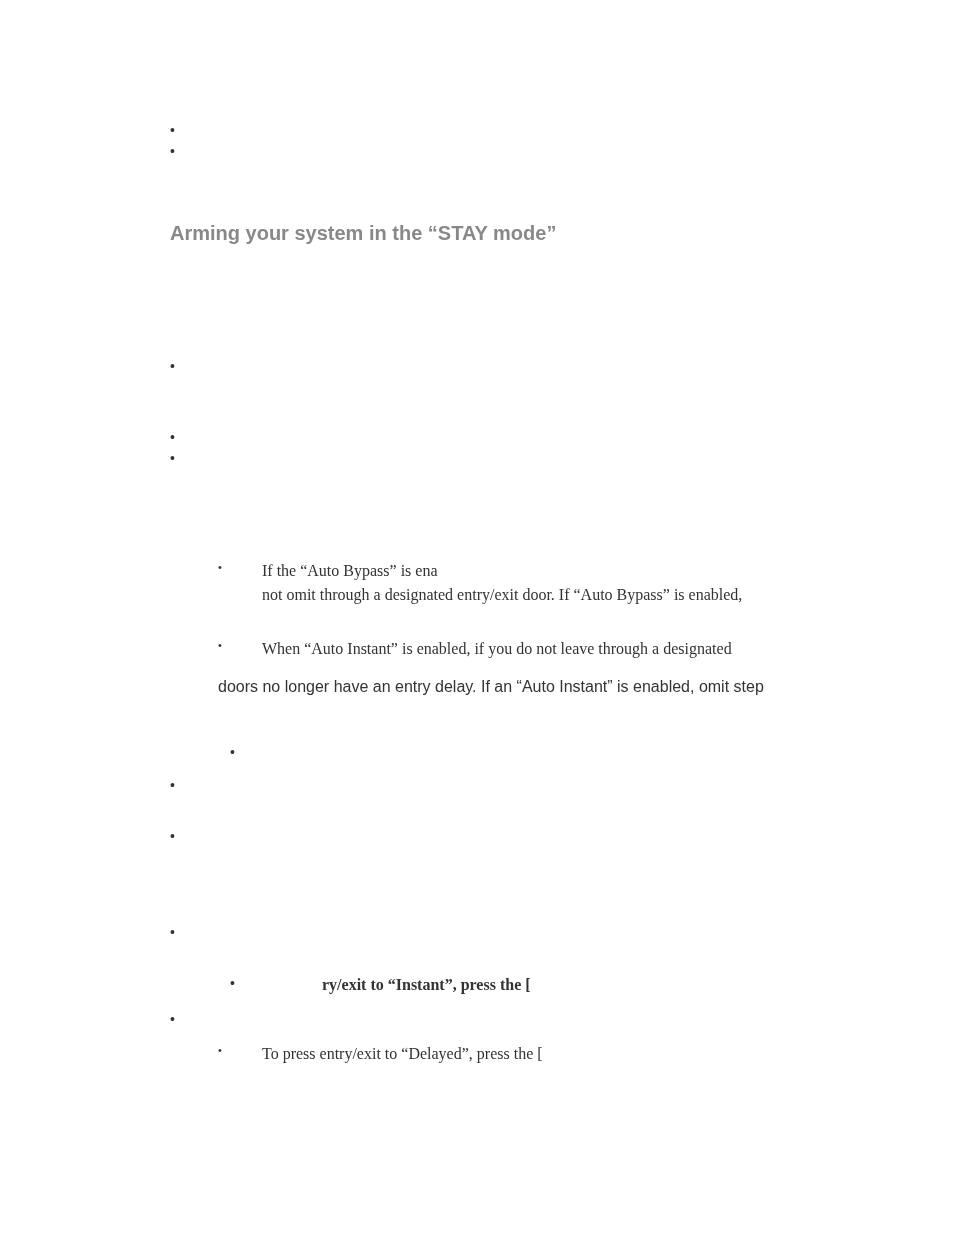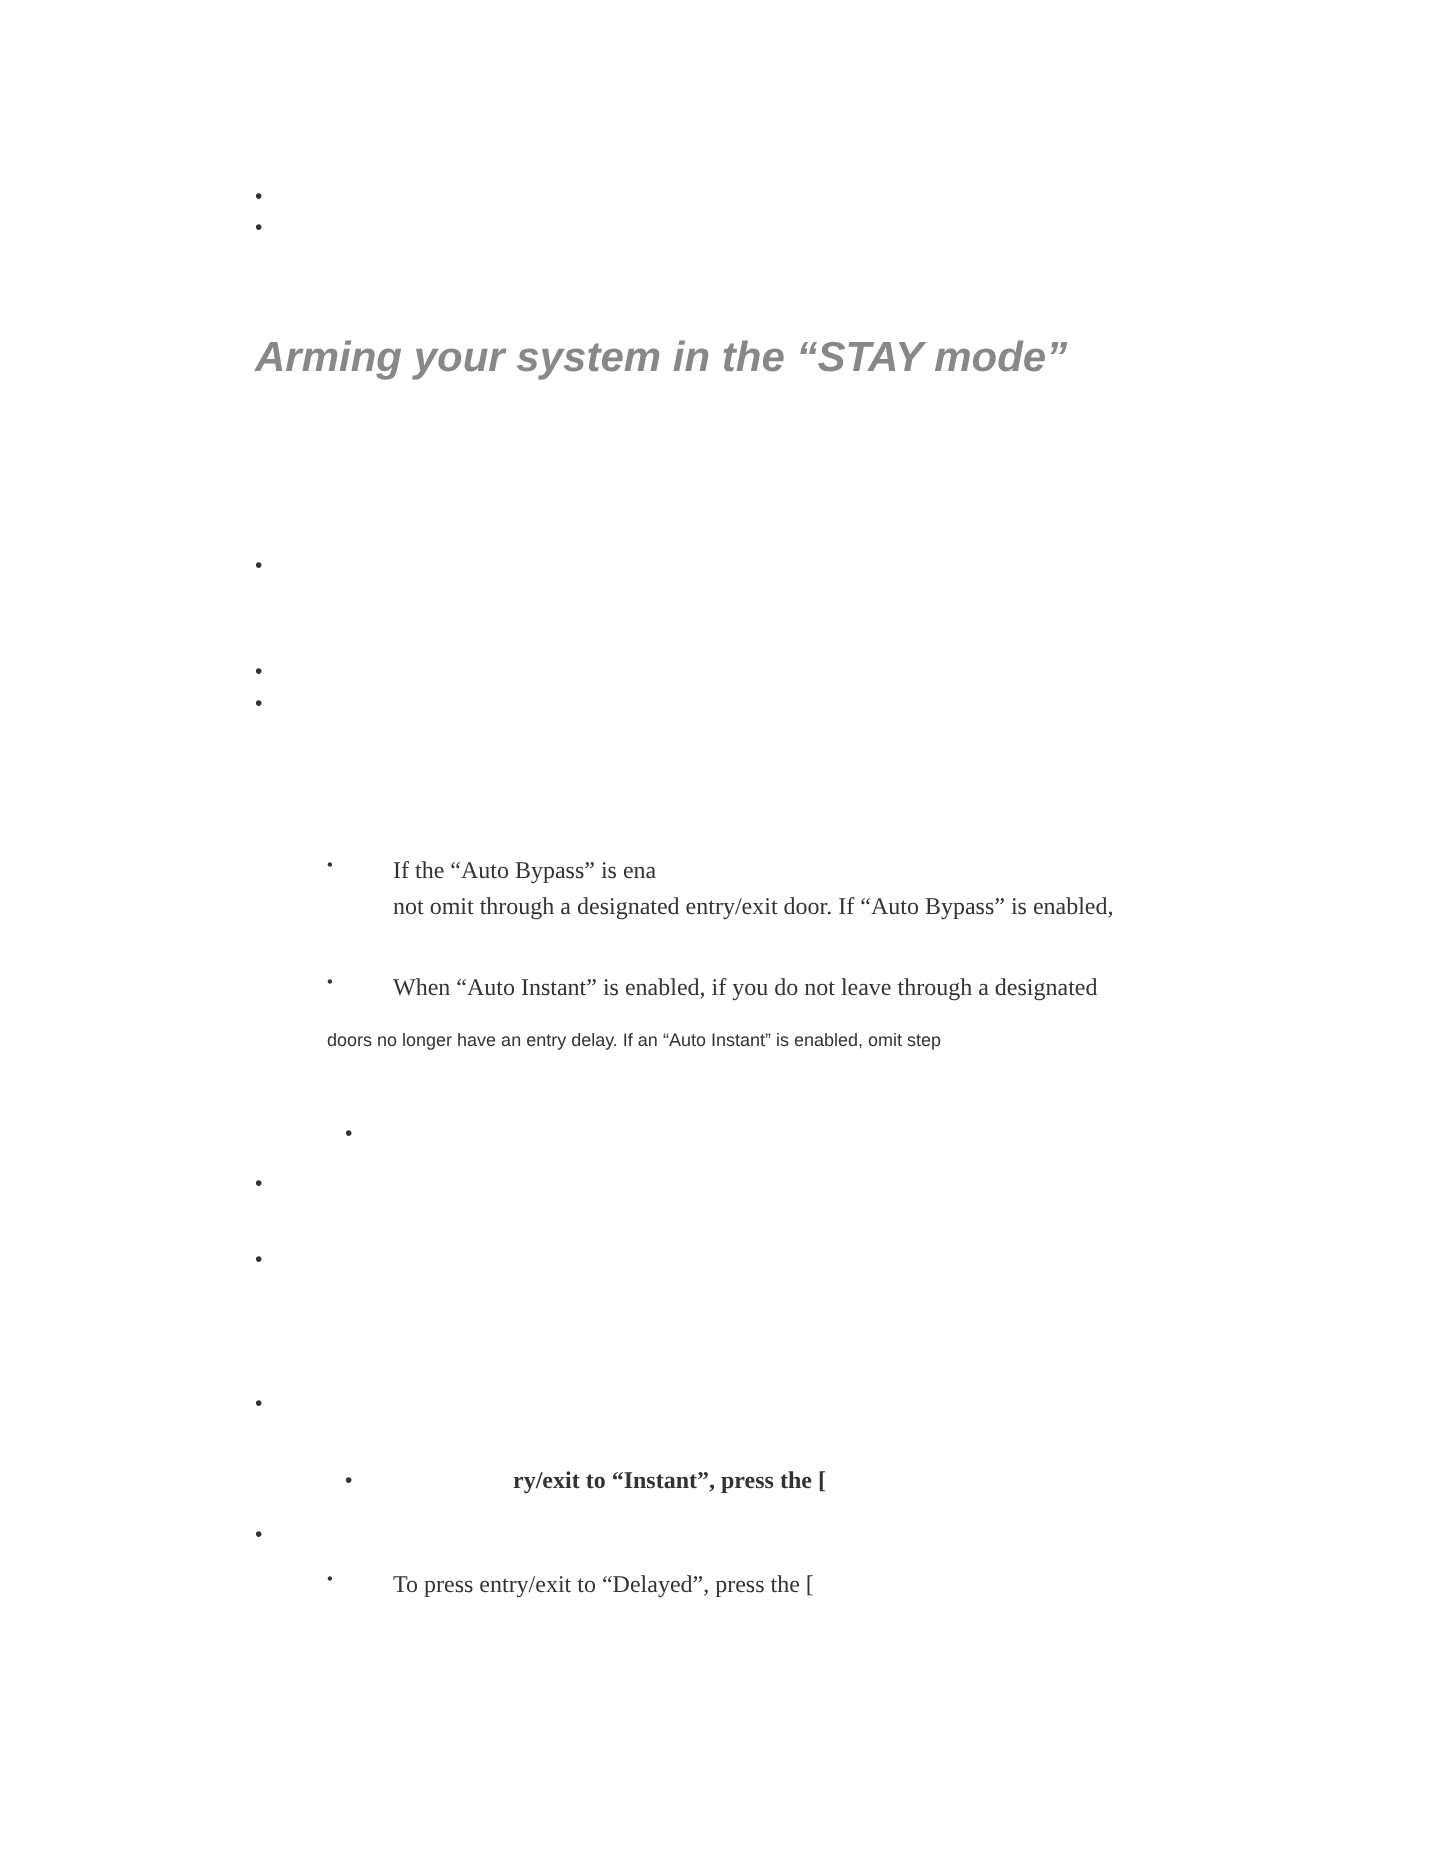--- a/index.html
+++ b/index.html
@@ -29,46 +29,45 @@
     }
     .bullet-small {
       font-size: 11px;
     }
     .content {
       font-size: 16px;
       line-height: 1.5;
       font-family: Liberation Serif, serif;
     }
     h2.section-heading {
-      font-size: 28px;
+      font-size: 20px;
       font-weight: bold;
       color: #888888;
       margin-top: 58px;
       margin-bottom: 110px;
       line-height: 1.3;
-      font-style: italic;
     }
     .level0 {
       margin-left: 0px;
     }
     .level1 {
       margin-left: 48px;
     }
     .level2 {
       margin-left: 60px;
     }
     .spacer-sm { height: 12px; }
     .spacer-md { height: 30px; }
     .spacer-lg { height: 50px; }
     .bold-frag {
       font-weight: bold;
     }
     .continuation {
       margin-left: 48px;
-      font-size: 12px;
+      font-size: 16px;
       line-height: 1.8;
     }
   </style>
 </head>
 <body>
 
 <div class="bullet-row level0">
   <span class="bullet">•</span>
   <span class="content"></span>
 </div>
@@ -129,21 +128,21 @@
   <span class="content"></span>
 </div>
 <div style="height:75px;"></div>
 <div class="bullet-row level0">
   <span class="bullet">•</span>
   <span class="content"></span>
 </div>
 <div class="spacer-md"></div>
 <div class="bullet-row level2">
   <span class="bullet">•</span>
-  <span class="content bold-frag" style="margin-left:68px;">ry/exit to “Instant”, press the [</span>
+  <span class="content bold-frag" style="margin-left:48px;">ry/exit to “Instant”, press the [</span>
 </div>
 <div class="spacer-sm"></div>
 <div class="bullet-row level0">
   <span class="bullet">•</span>
   <span class="content"></span>
 </div>
 <div class="spacer-sm"></div>
 <div class="bullet-row level1">
   <span class="bullet bullet-small">•</span>
   <span class="content">To press entry/exit to “Delayed”, press the [</span>

